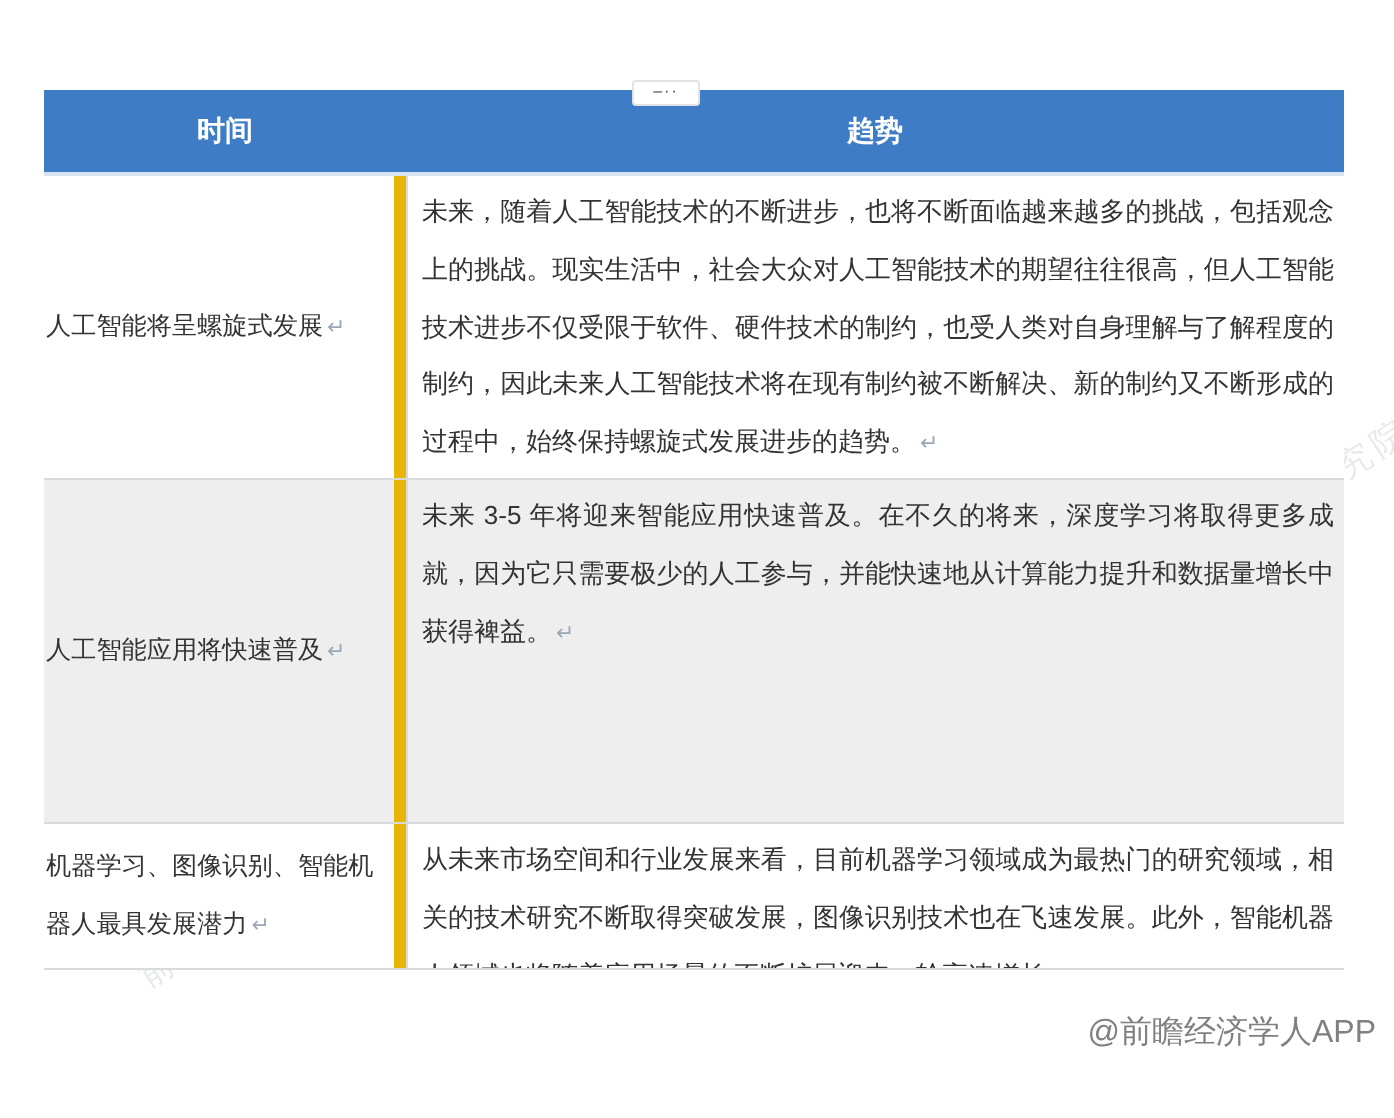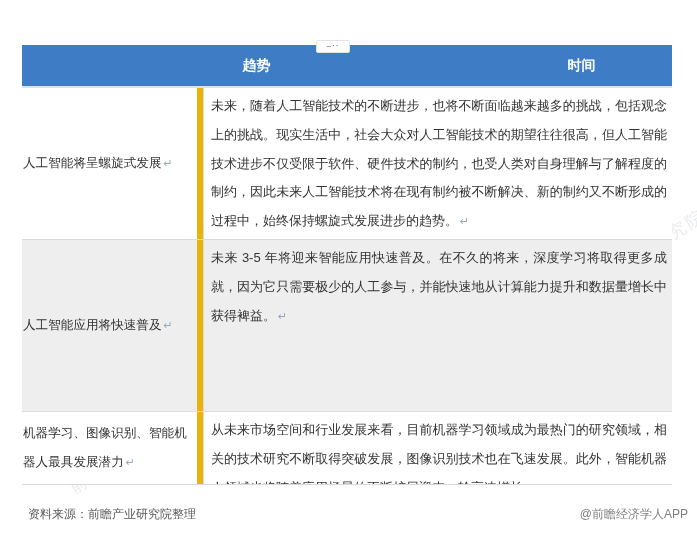--- a/index.html
+++ b/index.html
@@ -135,21 +135,21 @@
     left: 28px;
     top: 506px;
     font-size: 12px;
     color: var(--footer-text, #595959);
     z-index: 3;
   }
   .footer-brand {
     position: absolute;
     right: 9px;
     top: 506px;
-    font-size: 12px;
+    font-size: 16px;
     color: var(--brand-text, #808080);
     z-index: 3;
   }
 </style>
 </head>
 <body>
 
 <div class="page">
 
   <div class="watermark-layer">
@@ -162,22 +162,22 @@
     <span class="wm" style="left:60px;  top:440px;">前瞻产业研究院</span>
     <span class="wm" style="left:370px; top:425px;">前瞻产业研究院</span>
   </div>
 
 
   <div class="artifact">–··</div>
 
   <div class="table">
 
     <div class="thead">
+      <div class="th th-time">时间</div>
       <div class="th th-trend">趋势</div>
-      <div class="th th-time">时间</div>
     </div>
 
     <div class="trow row1">
       <div class="cell-time">
         <span>
           <span>人工智能将呈螺旋式发展</span><span class="ret">↵</span>
         </span>
       </div>
       <div class="cell-trend">
         <p><span>未来，随着人工智能技术的不断进步，也将不断面临越来越多的挑战，包括观念上的挑战。现实生活中，社会大众对人工智能技术的期望往往很高，但人工智能技术进步不仅受限于软件、硬件技术的制约，也受人类对自身理解与了解程度的制约，因此未来人工智能技术将在现有制约被不断解决、新的制约又不断形成的过程中，始终保持螺旋式发展进步的趋势。</span><span class="ret">↵</span></p>
@@ -201,16 +201,15 @@
           <span>机器学习、图像识别、智能机器人最具发展潜力</span><span class="ret">↵</span>
         </span>
       </div>
       <div class="cell-trend">
         <p><span>从未来市场空间和行业发展来看，目前机器学习领域成为最热门的研究领域，相关的技术研究不断取得突破发展，图像识别技术也在飞速发展。此外，智能机器人领域也将随着应用场景的不断扩展迎来一轮高速增长。</span><span class="ret">↵</span></p>
       </div>
     </div>
 
   </div>
 
-  <div class="footer-source">资料来源：前瞻产业研究院整理</div>
   <div class="footer-brand">@前瞻经济学人APP</div>
 
 </div>
 
 </body></html>

